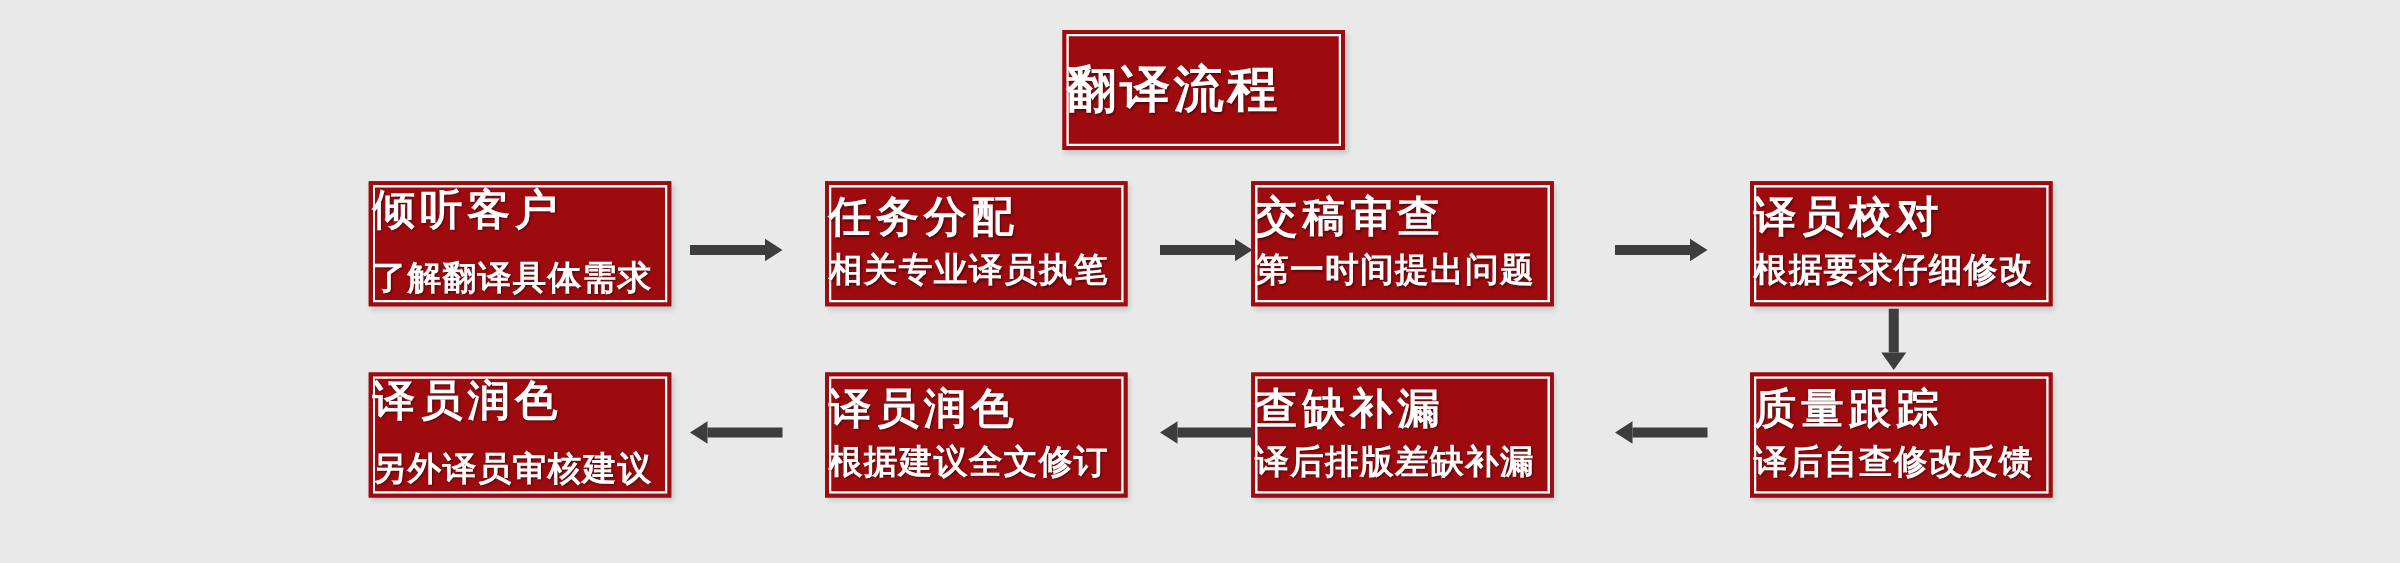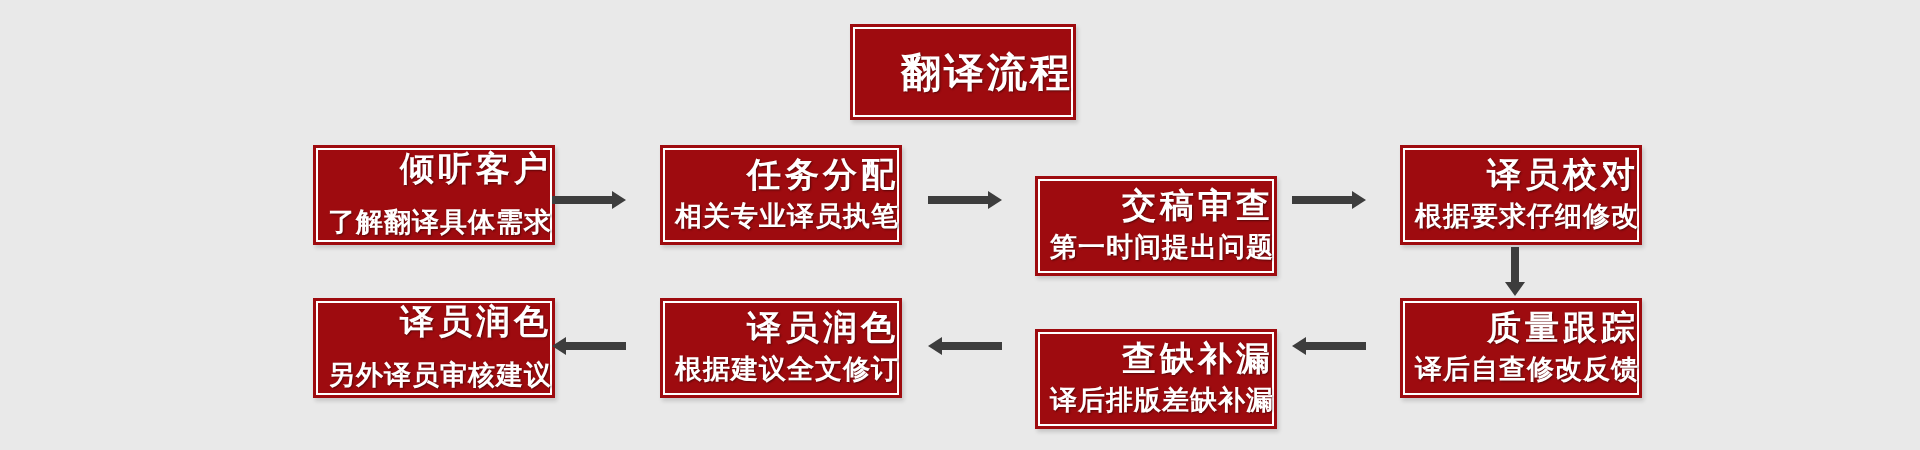--- a/index.html
+++ b/index.html
@@ -16,21 +16,21 @@
   }
   .node {
     position: absolute;
     box-sizing: border-box;
     background: #9e0b0f;
     border: 3px solid #9e0b0f;
     box-shadow: inset 0 0 0 2px #ffffff, 2px 3px 4px rgba(0,0,0,0.15);
     color: #ffffff;
     display: flex;
     flex-direction: column;
-    align-items: flex-end;
+    align-items: flex-start;
     justify-content: center;
     text-align: center;
   }
   .node-title {
     font-size: 34px;
     font-weight: bold;
     letter-spacing: 4px;
     line-height: 1.1;
     text-shadow: 1px 1px 2px rgba(0,0,0,0.45);
     white-space: nowrap;
@@ -46,23 +46,23 @@
   .title-node {
     left: 850px; top: 24px;
     width: 226px; height: 96px;
   }
   .title-node .node-title {
     font-size: 40px;
     letter-spacing: 3px;
   }
   .row1 { top: 145px; }
   .row2 { top: 298px; }
-  .col1 { left: 313px; gap: 12px; }
+  .col1 { left: 295px; gap: 12px; }
   .col2 { left: 660px; }
-  .col3 { left: 1035px; margin-top: 31px; }
+  .col3 { left: 1001px; }
   .col4 { left: 1400px; }
   .flow-node { width: 242px; height: 100px; }
 
   
   .h-arrow {
     position: absolute;
     width: 74px;
     height: 18px;
   }
   .h-arrow .shaft {

